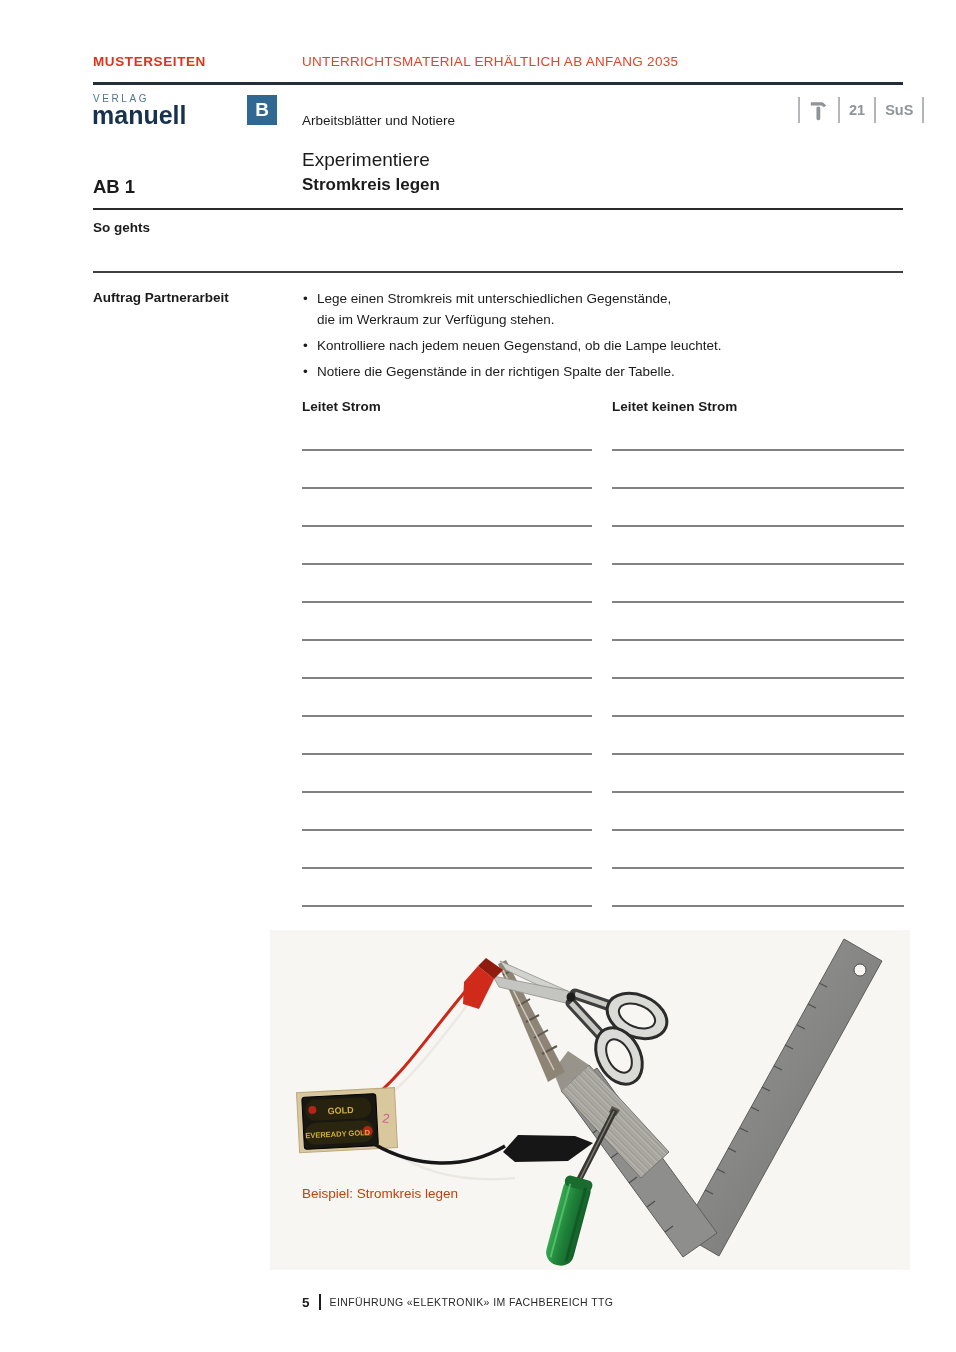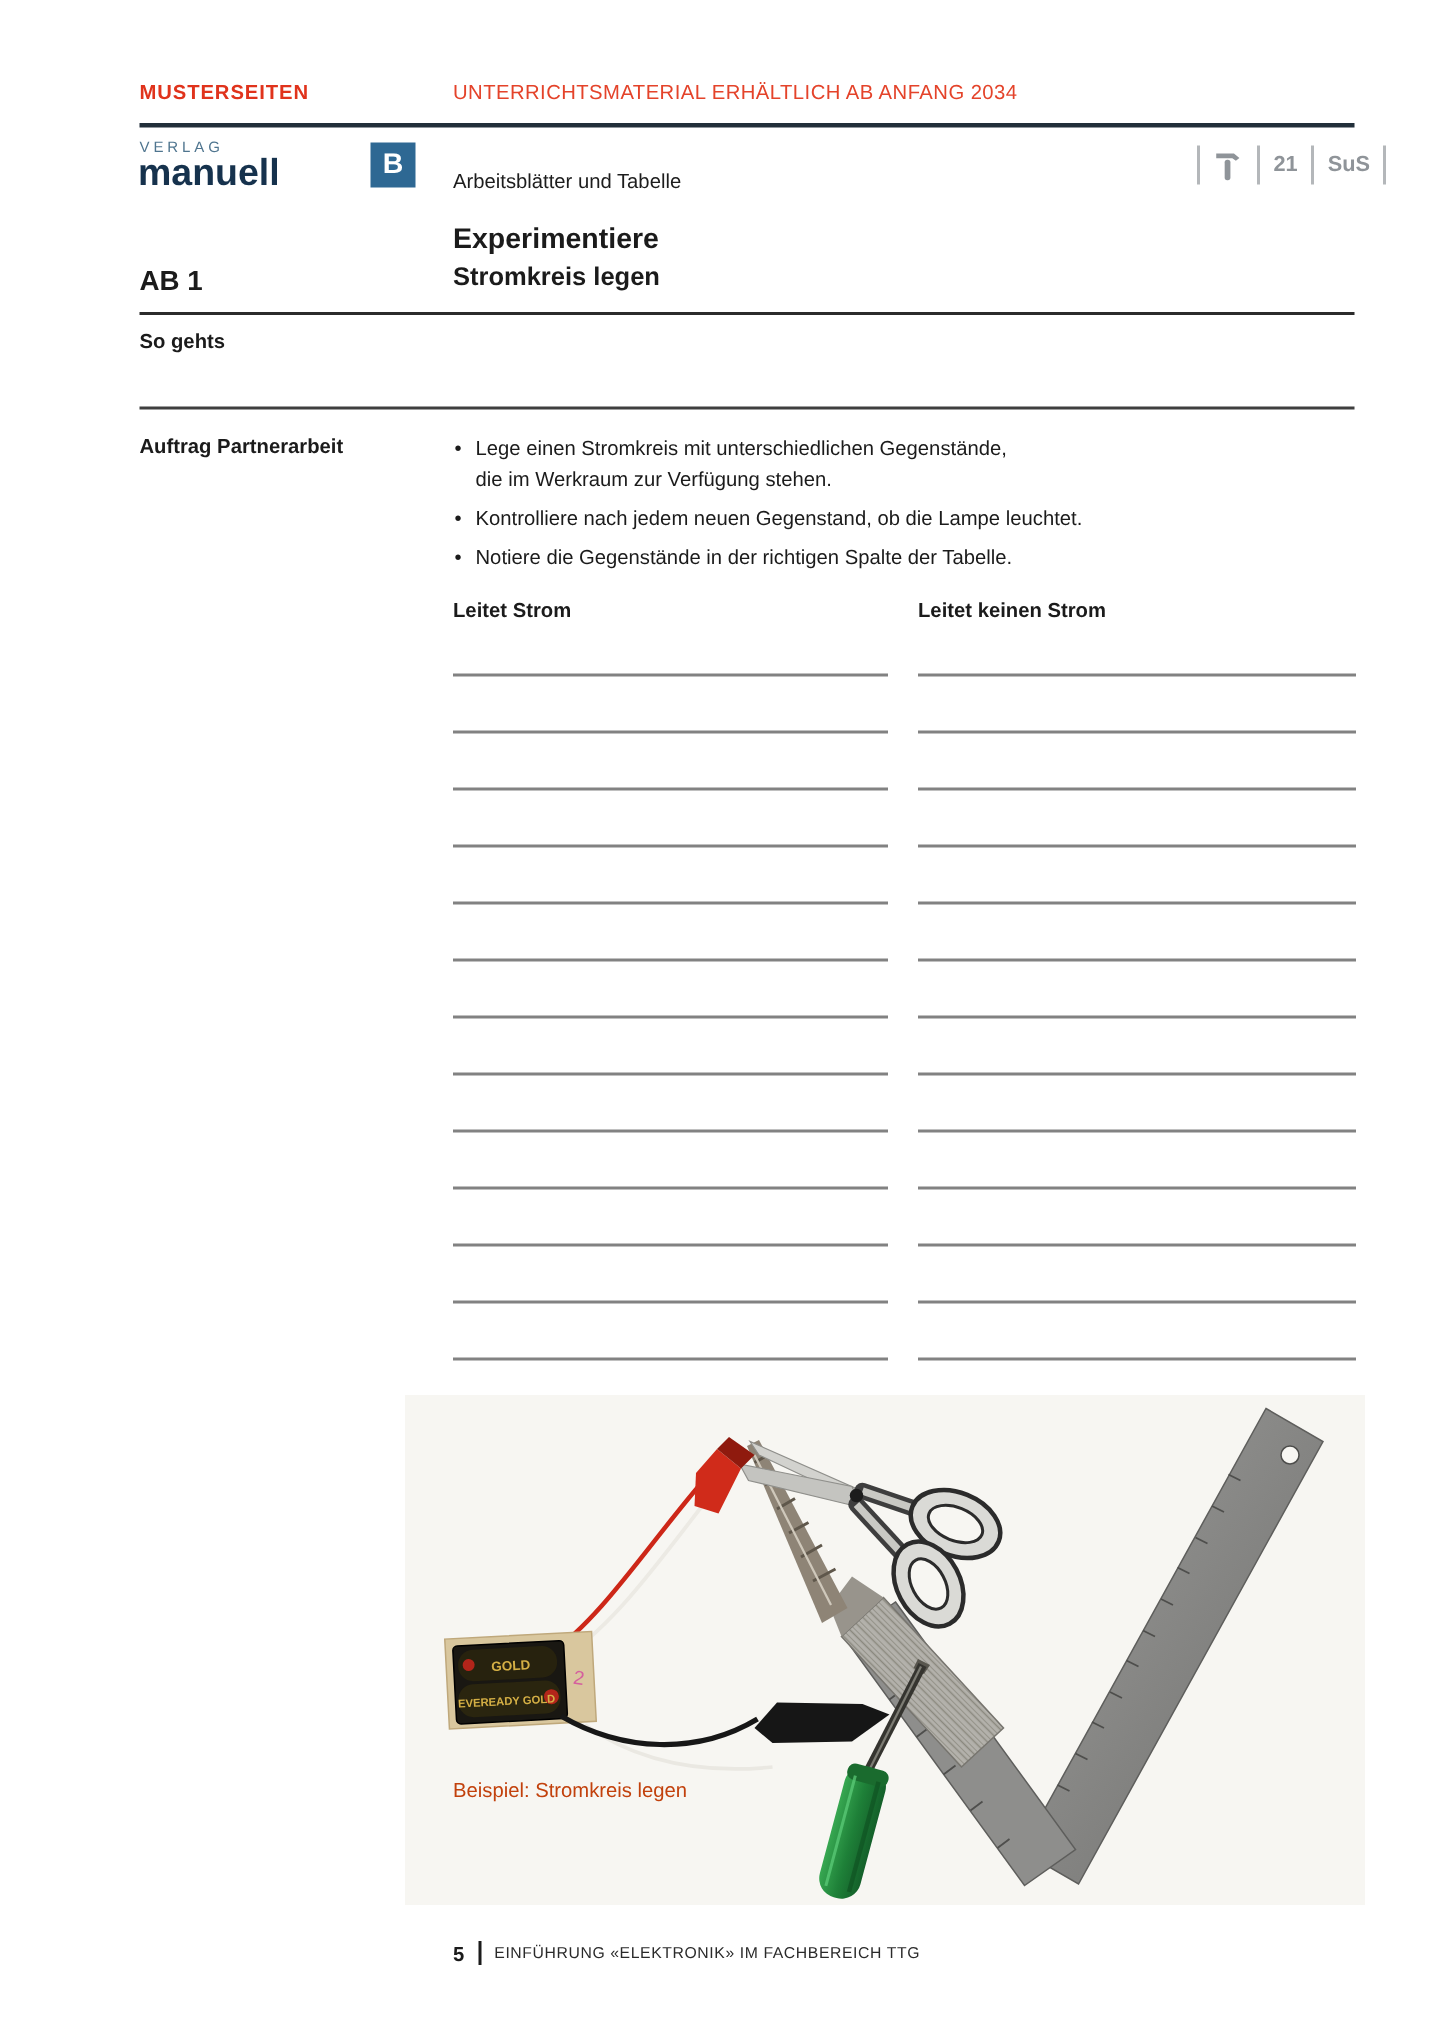--- a/index.html
+++ b/index.html
@@ -20,21 +20,21 @@
   .manuell{left:77px;top:101px;font-size:25px;font-weight:700;color:#16324d;letter-spacing:0;}
   .badge{left:232px;top:95px;width:30px;height:30px;background:#2e6893;color:#fff;
          display:flex;align-items:center;justify-content:center;font-size:19px;font-weight:700;}
   .subtitle{left:287px;top:113px;font-size:13.5px;color:#1d1d1d;}
   .meta{left:783px;top:96px;height:28px;display:flex;align-items:center;gap:9px;color:#8f9499;}
   .vbar{width:2px;height:26px;background:#b4b7ba;}
   .meta .num,.meta .aud{font-size:14.5px;font-weight:700;color:#8f9499;}
 
   
   .ab-code{left:78px;top:176px;font-size:18.5px;font-weight:700;}
-  .kicker{left:287px;top:149px;font-size:19px;font-weight:700;}
+  .kicker{left:287px;top:149px;font-size:19px;font-weight:400;}
   .sheet-title{left:287px;top:175px;font-size:17px;font-weight:700;}
 
   
   .label{left:78px;font-size:13.5px;font-weight:700;}
   .sogehts-label{top:220px;}
   .sogehts-text{left:287px;top:219px;width:600px;font-size:13.5px;line-height:21px;}
 
   
   .auftrag-label{top:290px;}
   .bullets{left:287px;top:288px;width:600px;list-style:none;margin:0;padding:0;}
@@ -58,27 +58,27 @@
   .page-num{font-size:13.5px;font-weight:700;}
   .foot-bar{width:2px;height:16px;background:#1b1b1b;}
   .foot-text{font-size:10.5px;letter-spacing:.4px;color:#2a2a2a;text-align:center;}
 </style>
 </head>
 <body>
 
 <div class="page">
 
   <div class="abs musterseiten">MUSTERSEITEN</div>
-  <div class="abs announce">UNTERRICHTSMATERIAL ERHÄLTLICH AB ANFANG 2034</div>
+  <div class="abs announce">UNTERRICHTSMATERIAL ERHÄLTLICH AB ANFANG 2035</div>
   <div class="abs rule rule-head"></div>
 
   <div class="abs verlag">VERLAG</div>
   <div class="abs manuell">manuell</div>
   <div class="abs badge">B</div>
-  <div class="abs subtitle">Arbeitsblätter und Tabelle</div>
+  <div class="abs subtitle">Arbeitsblätter und Notiere</div>
 
   <div class="abs meta">
     <div class="vbar"></div>
     <svg width="20" height="25" viewBox="0 0 22 26">
       <path d="M2 4 h13 l4 3.4 -2.6 2 -2.6-1.9 H2 z" fill="#8f9499"></path>
       <rect x="8.2" y="8.6" width="4.2" height="15" rx="1.9" fill="#8f9499"></rect>
     </svg>
     <div class="vbar"></div>
     <span class="num">21</span>
     <div class="vbar"></div>

